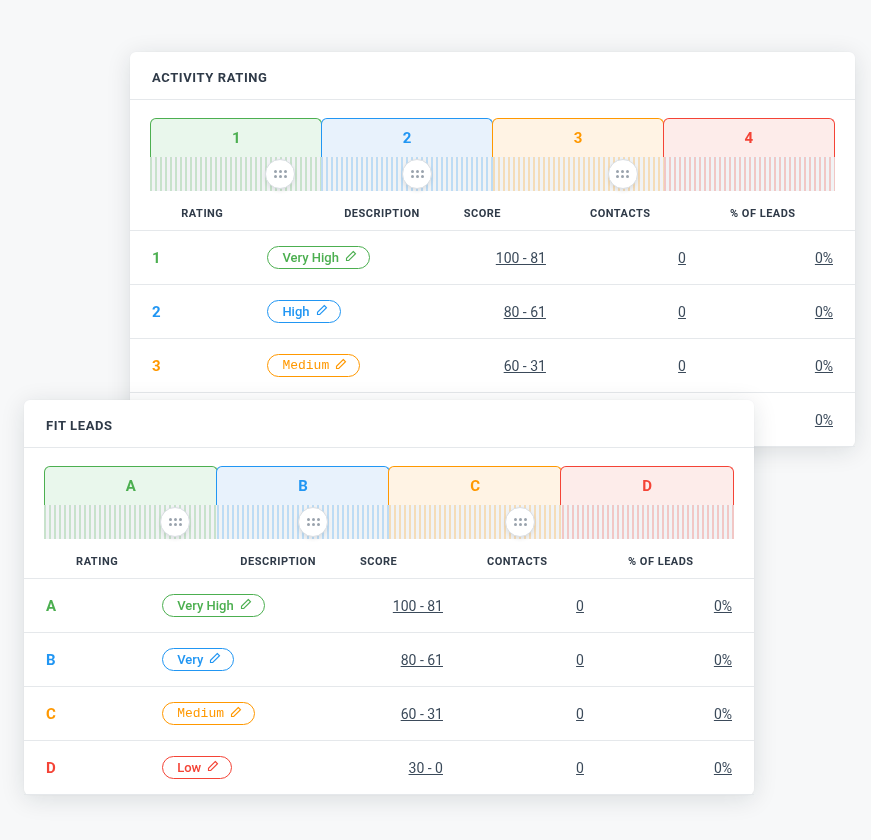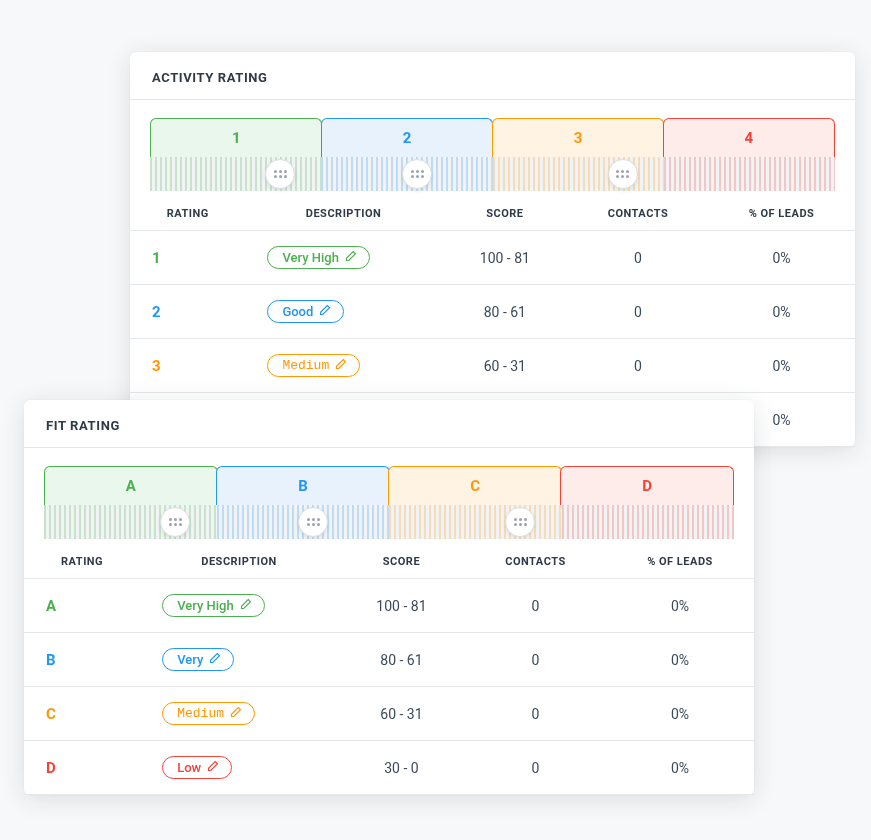--- a/index.html
+++ b/index.html
@@ -73,28 +73,28 @@
     background:#fff;border:1px solid #d9dee3;
     box-shadow:0 2px 4px rgba(0,0,0,.08);
     display:flex;align-items:center;justify-content:center;
     cursor:grab;
   }
   .grip-dots{display:grid;grid-template-columns:repeat(3,3px);grid-template-rows:repeat(2,3px);gap:2px;}
   .grip-dots span{width:3px;height:3px;border-radius:50%;background:#9aa3ad;}
   table{width:100%;border-collapse:collapse;}
   thead th{
     font-size:11px;font-weight:700;letter-spacing:.5px;color:#2f3a48;
-    padding:16px 22px 10px;text-align:center;border-bottom:1px solid var(--border);
-  }
-  thead th.num{text-align:center;}
+    padding:16px 22px 10px;text-align:right;border-bottom:1px solid var(--border);
+  }
+  thead th.num{text-align:left;}
   tbody td{
     padding:15px 22px;border-bottom:1px solid var(--border);
     font-size:14px;color:var(--ink);
   }
-  tbody td.num{text-align:center;}
+  tbody td.num{text-align:right;text-decoration:underline;}
   .rk{font-weight:700;font-size:15px;}
   .rk.g{color:var(--green);} .rk.b{color:var(--blue);} .rk.o{color:var(--orange);} .rk.r{color:var(--red);}
   .pill{
     display:inline-flex;align-items:flex-start;gap:6px;
     border:1.5px solid;border-radius:999px;
     padding:3px 12px 3px 14px;font-size:13px;font-weight:500;
     cursor:pointer;
   }
   .pill.g{color:var(--green);border-color:var(--green);}
   .pill.b{color:var(--blue);border-color:var(--blue);}
@@ -172,21 +172,21 @@
                 <path d="M11 2l3 3-9 9H2v-3l9-9z"></path>
               </svg>
             </span></td>
         <td class="num">100 - 81</td>
         <td class="num">0</td>
         <td class="num">0%</td>
       </tr>
       <tr>
         <td><span class="rk b">2</span></td>
         <td><span class="pill b">
-              <span>Good</span>
+              <span>High</span>
               <svg class="pencil" viewBox="0 0 16 16" fill="none" stroke="currentColor" stroke-width="1.5">
                 <path d="M11 2l3 3-9 9H2v-3l9-9z"></path>
               </svg>
             </span></td>
         <td class="num">80 - 61</td>
         <td class="num">0</td>
         <td class="num">0%</td>
       </tr>
       <tr>
         <td><span class="rk o">3</span></td>
@@ -210,21 +210,21 @@
             </span></td>
         <td class="num">30 - 0</td>
         <td class="num">0</td>
         <td class="num">0%</td>
       </tr>
     </tbody>
   </table>
 </div>
 
 <div class="card" id="card-fit">
-  <div class="card-header">FIT RATING</div>
+  <div class="card-header">FIT LEADS</div>
   <div class="range-wrap">
     <div class="range-tabs">
       <div class="range-tab g">A</div>
       <div class="range-tab b">B</div>
       <div class="range-tab o">C</div>
       <div class="range-tab r">D</div>
     </div>
     <div class="range-track">
       <div class="track-seg g"></div>
       <div class="track-seg b"></div>

